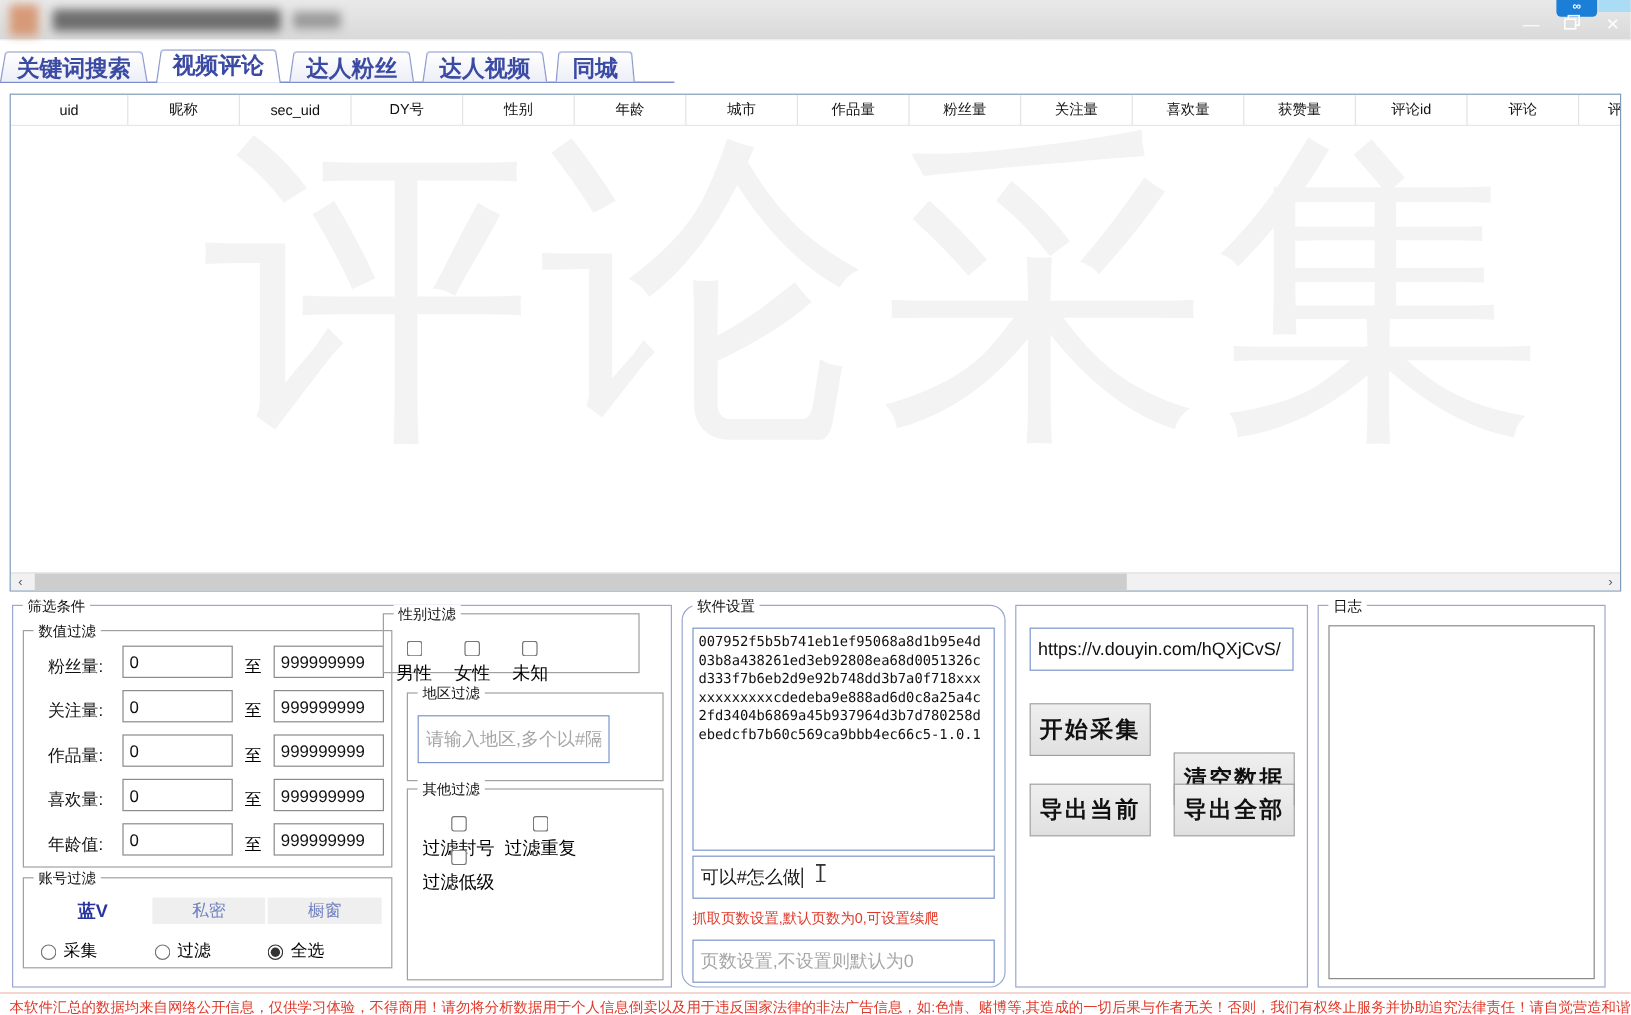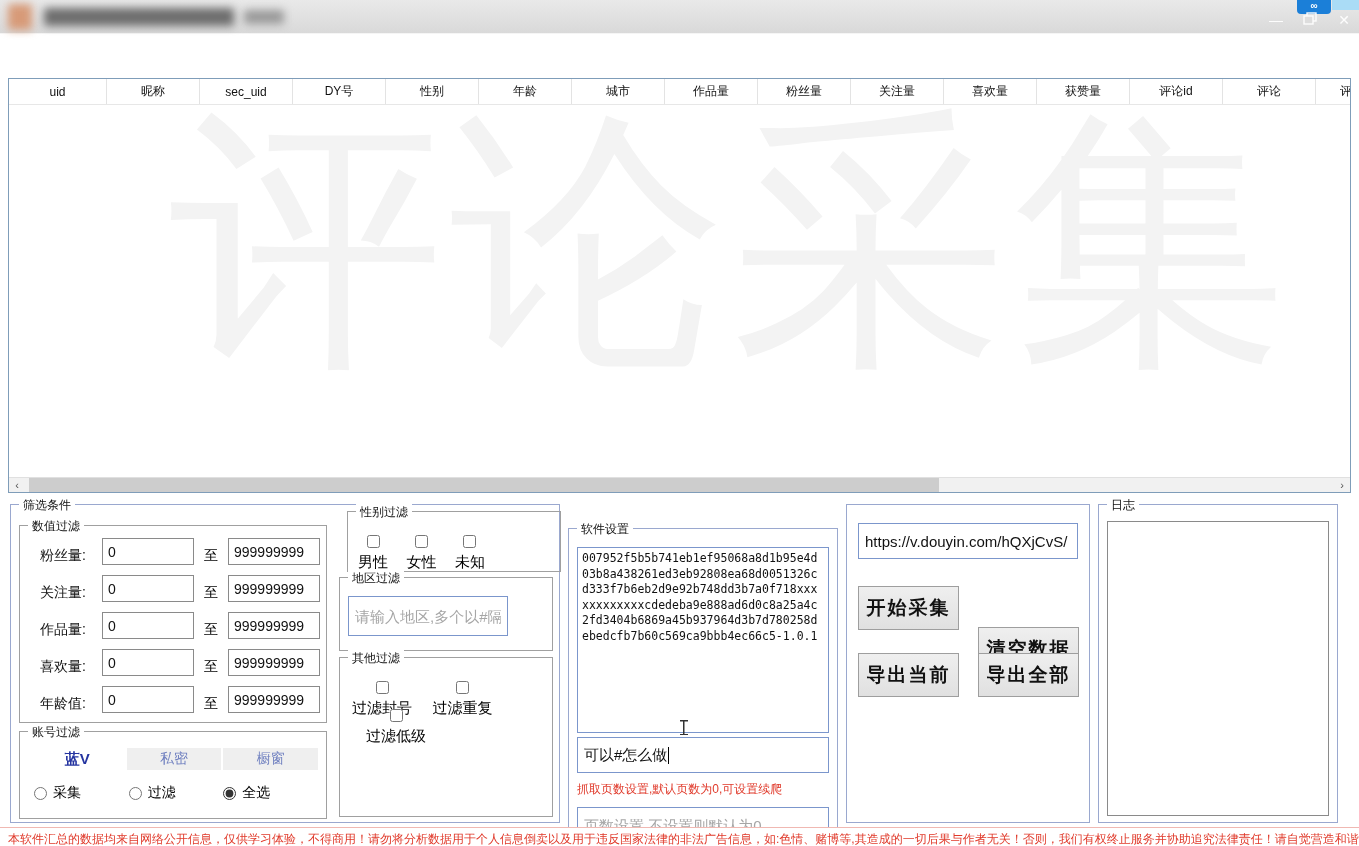--- a/index.html
+++ b/index.html
@@ -114,20 +114,27 @@
       <div class="win-btn">
         <svg width="14" height="13" aria-hidden="true">
             <rect x="4" y="1" width="9" height="8" fill="none" stroke="#fdfdfd" stroke-width="1.4"></rect>
             <rect x="1" y="4" width="9" height="8" fill="#dddddd" stroke="#fdfdfd" stroke-width="1.4"></rect>
           </svg>
       </div>
       <div class="win-btn">✕</div>
     </div>
   </div>
 
+  <div class="tabbar">
+    <div class="tab"><span>关键词搜索</span></div>
+    <div class="tab active"><span>视频评论</span></div>
+    <div class="tab"><span>达人粉丝</span></div>
+    <div class="tab"><span>达人视频</span></div>
+    <div class="tab"><span>同城</span></div>
+  </div>
 
   <div class="table-frame">
     <div class="thead">
       <div class="th" style="width:98px">uid</div>
       <div class="th" style="width:93px">昵称</div>
       <div class="th" style="width:93px">sec_uid</div>
       <div class="th" style="width:93px">DY号</div>
       <div class="th" style="width:93px">性别</div>
       <div class="th" style="width:93px">年龄</div>
       <div class="th" style="width:93px">城市</div>
@@ -180,21 +187,21 @@
         <input class="num-input" value="999999999" style="">
       </div>
       <div class="num-row" style="top:160px;">
         <span class="lbl">年龄值:</span>
         <input class="num-input" value="0" style="">
         <span class="num-to">至</span>
         <input class="num-input" value="999999999" style="">
       </div>
     </div>
 
-    <div class="gb gray" style="left:8px; top:226px; width:308px; height:88px;">
+    <div class="gb gray" style="left:8px; top:226px; width:308px; height:76px;">
       <div class="gb-title">账号过滤</div>
       <div class="seg">
         <div class="seg-item active">蓝V</div>
         <div class="seg-item">私密</div>
         <div class="seg-item">橱窗</div>
       </div>
       <div class="radio-row">
         <label class="radio-item">
           <input type="radio" name="acctmode" style="">
           <span>采集</span>
@@ -203,21 +210,21 @@
           <input type="radio" name="acctmode" style="">
           <span>过滤</span>
         </label>
         <label class="radio-item">
           <input type="radio" name="acctmode" checked="" style="">
           <span>全选</span>
         </label>
       </div>
     </div>
 
-    <div class="gb gray" style="left:336px; top:6px; width:214px; height:61px;">
+    <div class="gb gray" style="left:308px; top:6px; width:214px; height:50px;">
       <div class="gb-title">性别过滤</div>
       <div style="position:absolute; left:10px; top:22px; white-space:nowrap;">
         <label class="chk-item" style="margin-right:14px;">
           <input type="checkbox" style="">
           <span>男性</span>
         </label>
         <label class="chk-item" style="margin-right:14px;">
           <input type="checkbox" style="">
           <span>女性</span>
         </label>
@@ -229,39 +236,39 @@
     </div>
 
     <div class="gb gray" style="left:328px; top:72px; width:214px; height:74px;padding-left:48px;">
       <div class="gb-title">地区过滤</div>
       <input class="blue-input" style="position: absolute; left: 8px; top: 18px; width: 160px; height: 40px;" placeholder="请输入地区,多个以#隔开">
     </div>
 
     <div class="gb gray" style="left:328px; top:152px; width:214px; height:160px;">
       <div class="gb-title">其他过滤</div>
       <div style="position:absolute; left:12px; top:22px; white-space:nowrap;">
-        <label class="chk-item" style="margin-right:16px;">
+        <label class="chk-item" style="margin-right:4px;">
           <input type="checkbox" style="">
           <span>过滤封号</span>
         </label>
         <label class="chk-item" style="margin-right:0;">
           <input type="checkbox" style="">
           <span>过滤重复</span>
         </label>
       </div>
-      <div style="position:absolute; left:26px; top:50px;">
+      <div style="position:absolute; left:12px; top:50px;">
         <label class="chk-item">
           <input type="checkbox" style="">
           <span>过滤低级</span>
         </label>
       </div>
     </div>
   </div>
 
-  <div class="gb" style="left:568px; top:528px; width:270px; height:319px;">
+  <div class="gb" style="left:568px; top:504px; width:270px; height:319px;border-radius:13px;">
     <div class="gb-title">软件设置</div>
     <div class="token-box" style="left:8px; top:18px; width:252px; height:186px;">007952f5b5b741eb1ef95068a8d1b95e4d03b8a438261ed3eb92808ea68d0051326cd333f7b6eb2d9e92b748dd3b7a0f718xxxxxxxxxxxxcdedeba9e888ad6d0c8a25a4c2fd3404b6869a45b937964d3b7d780258debedcfb7b60c569ca9bbb4ec66c5-1.0.1</div>
     <div class="blue-input" style="position:absolute; left:8px; top:208px; width:252px; height:36px; display:flex; align-items:center;">
       <span>可以#怎么做</span>
         <span class="caret"></span>
     </div>
     <div class="hint-red" style="left:8px; top:252px;">抓取页数设置,默认页数为0,可设置续爬</div>
     <input class="blue-input" style="position: absolute; left: 8px; top: 278px; width: 252px; height: 36px;" placeholder="页数设置,不设置则默认为0">
   </div>
 

